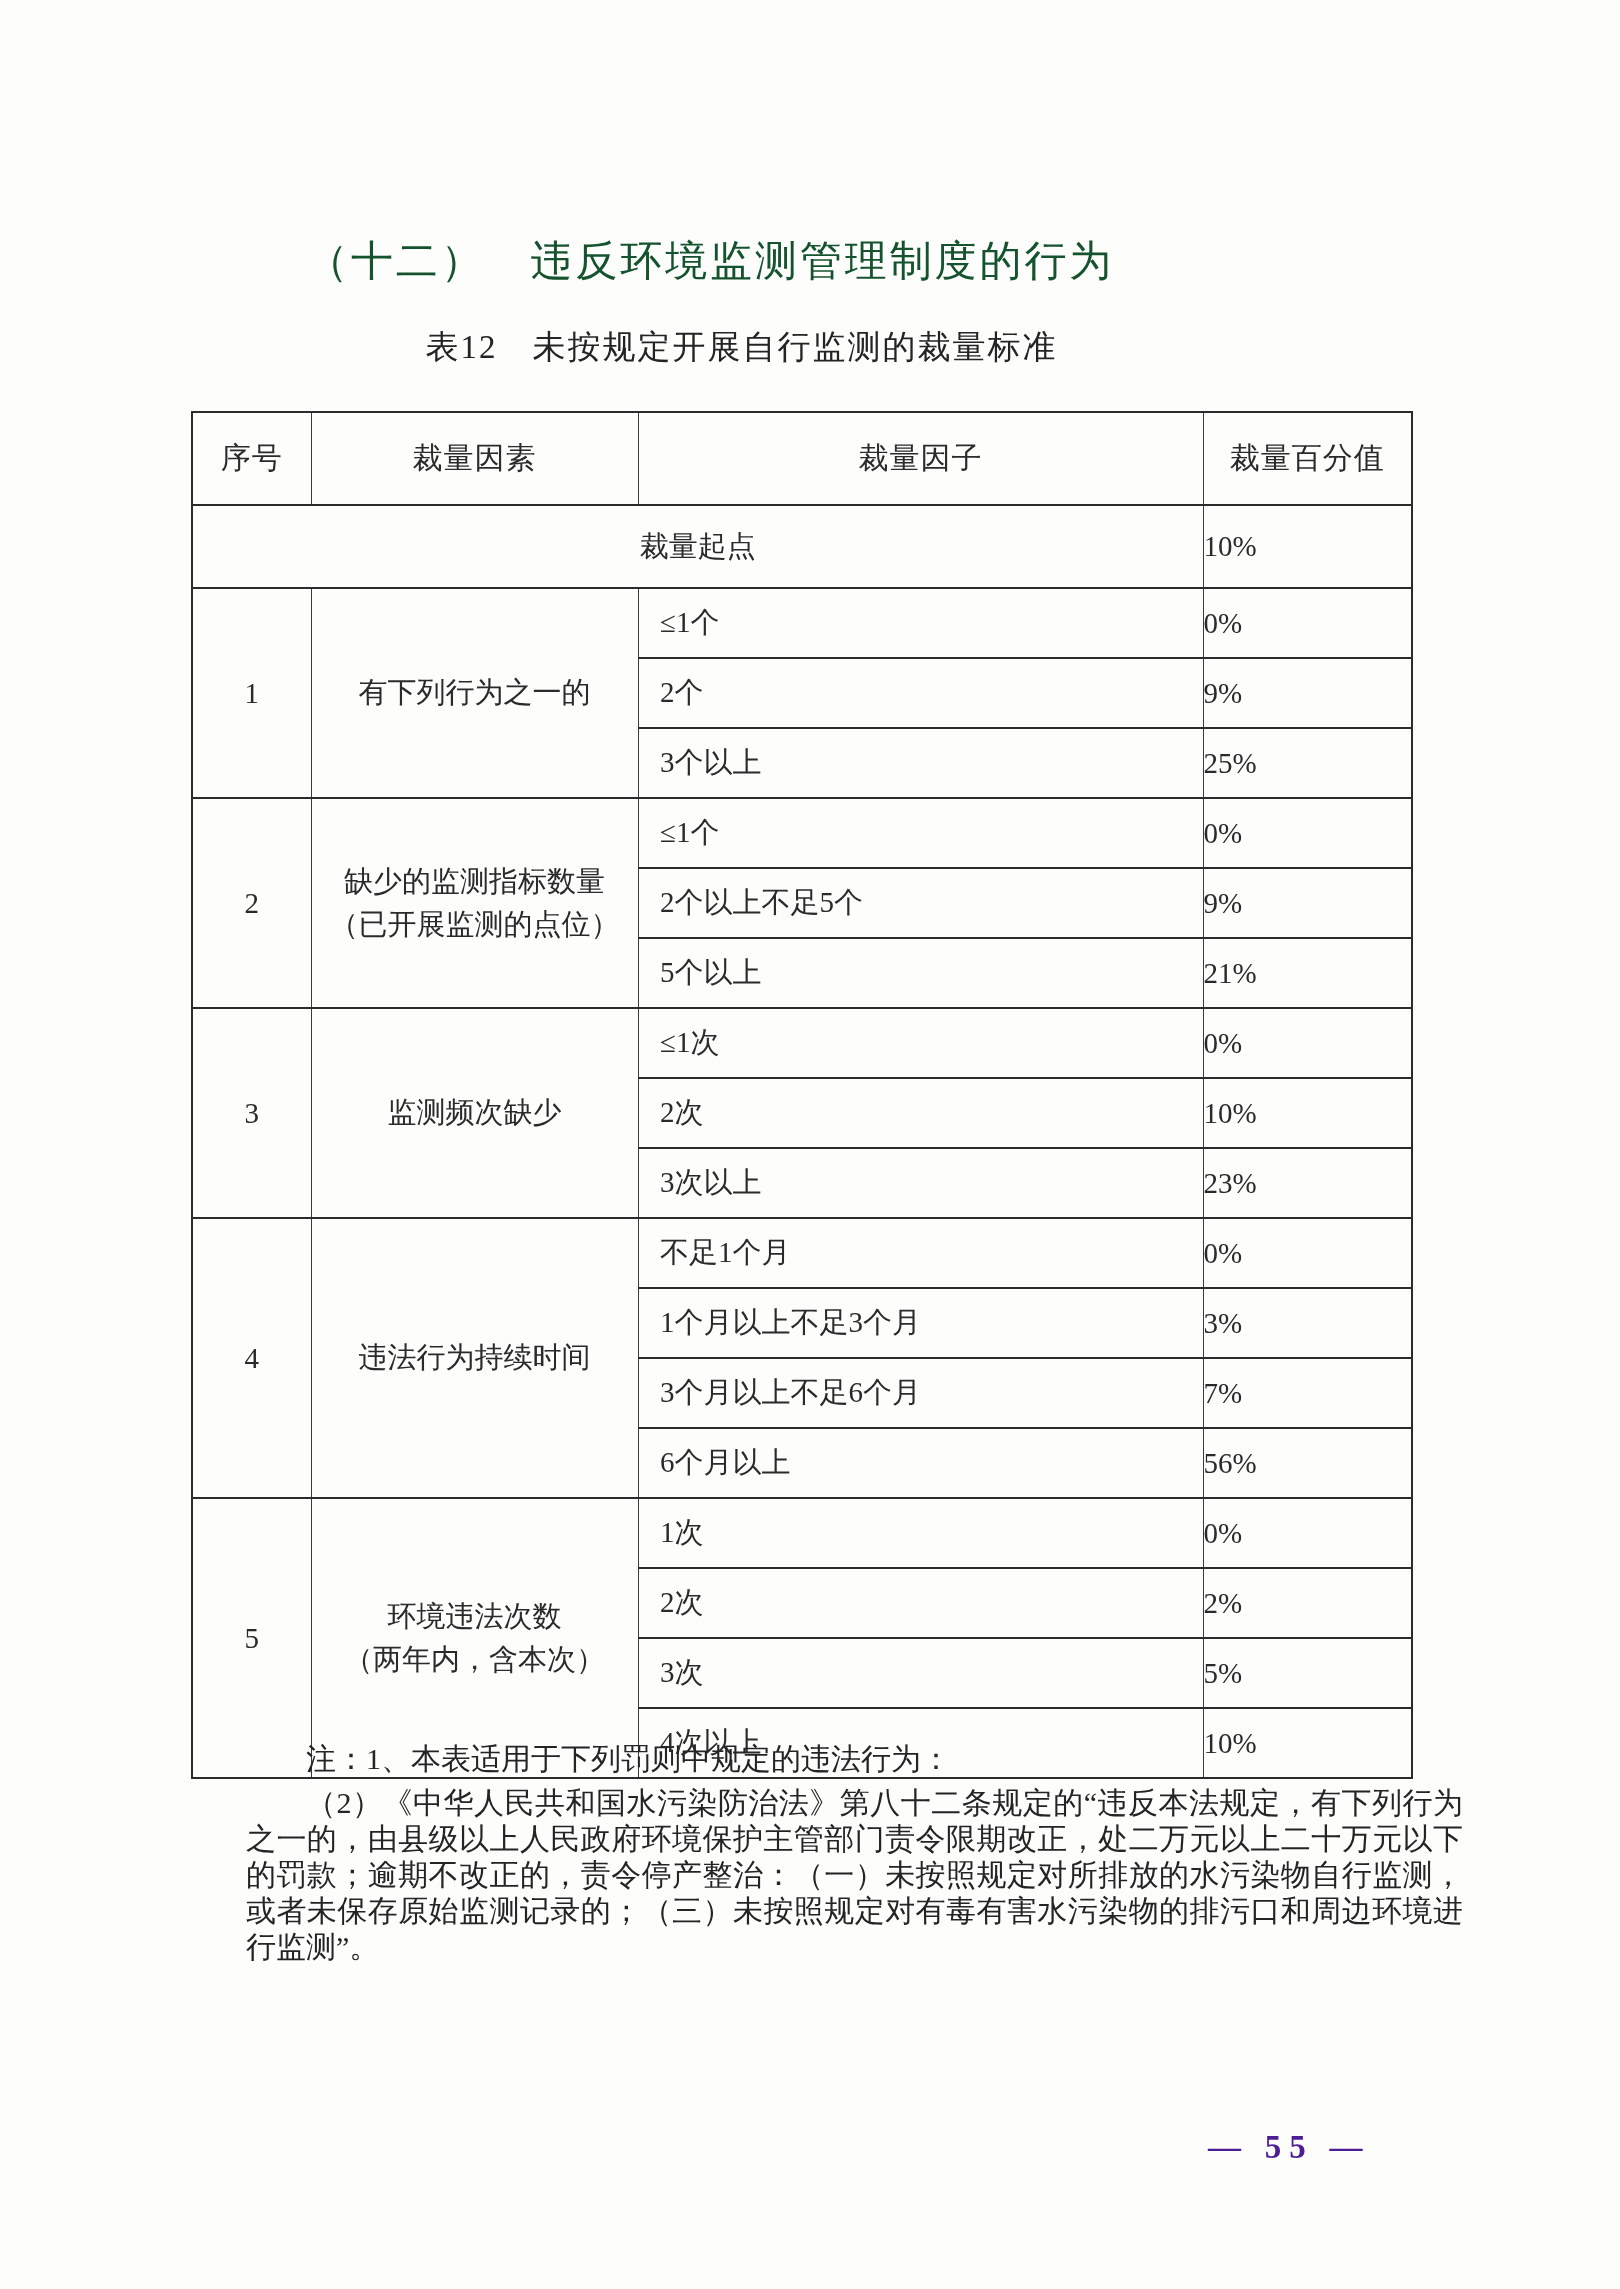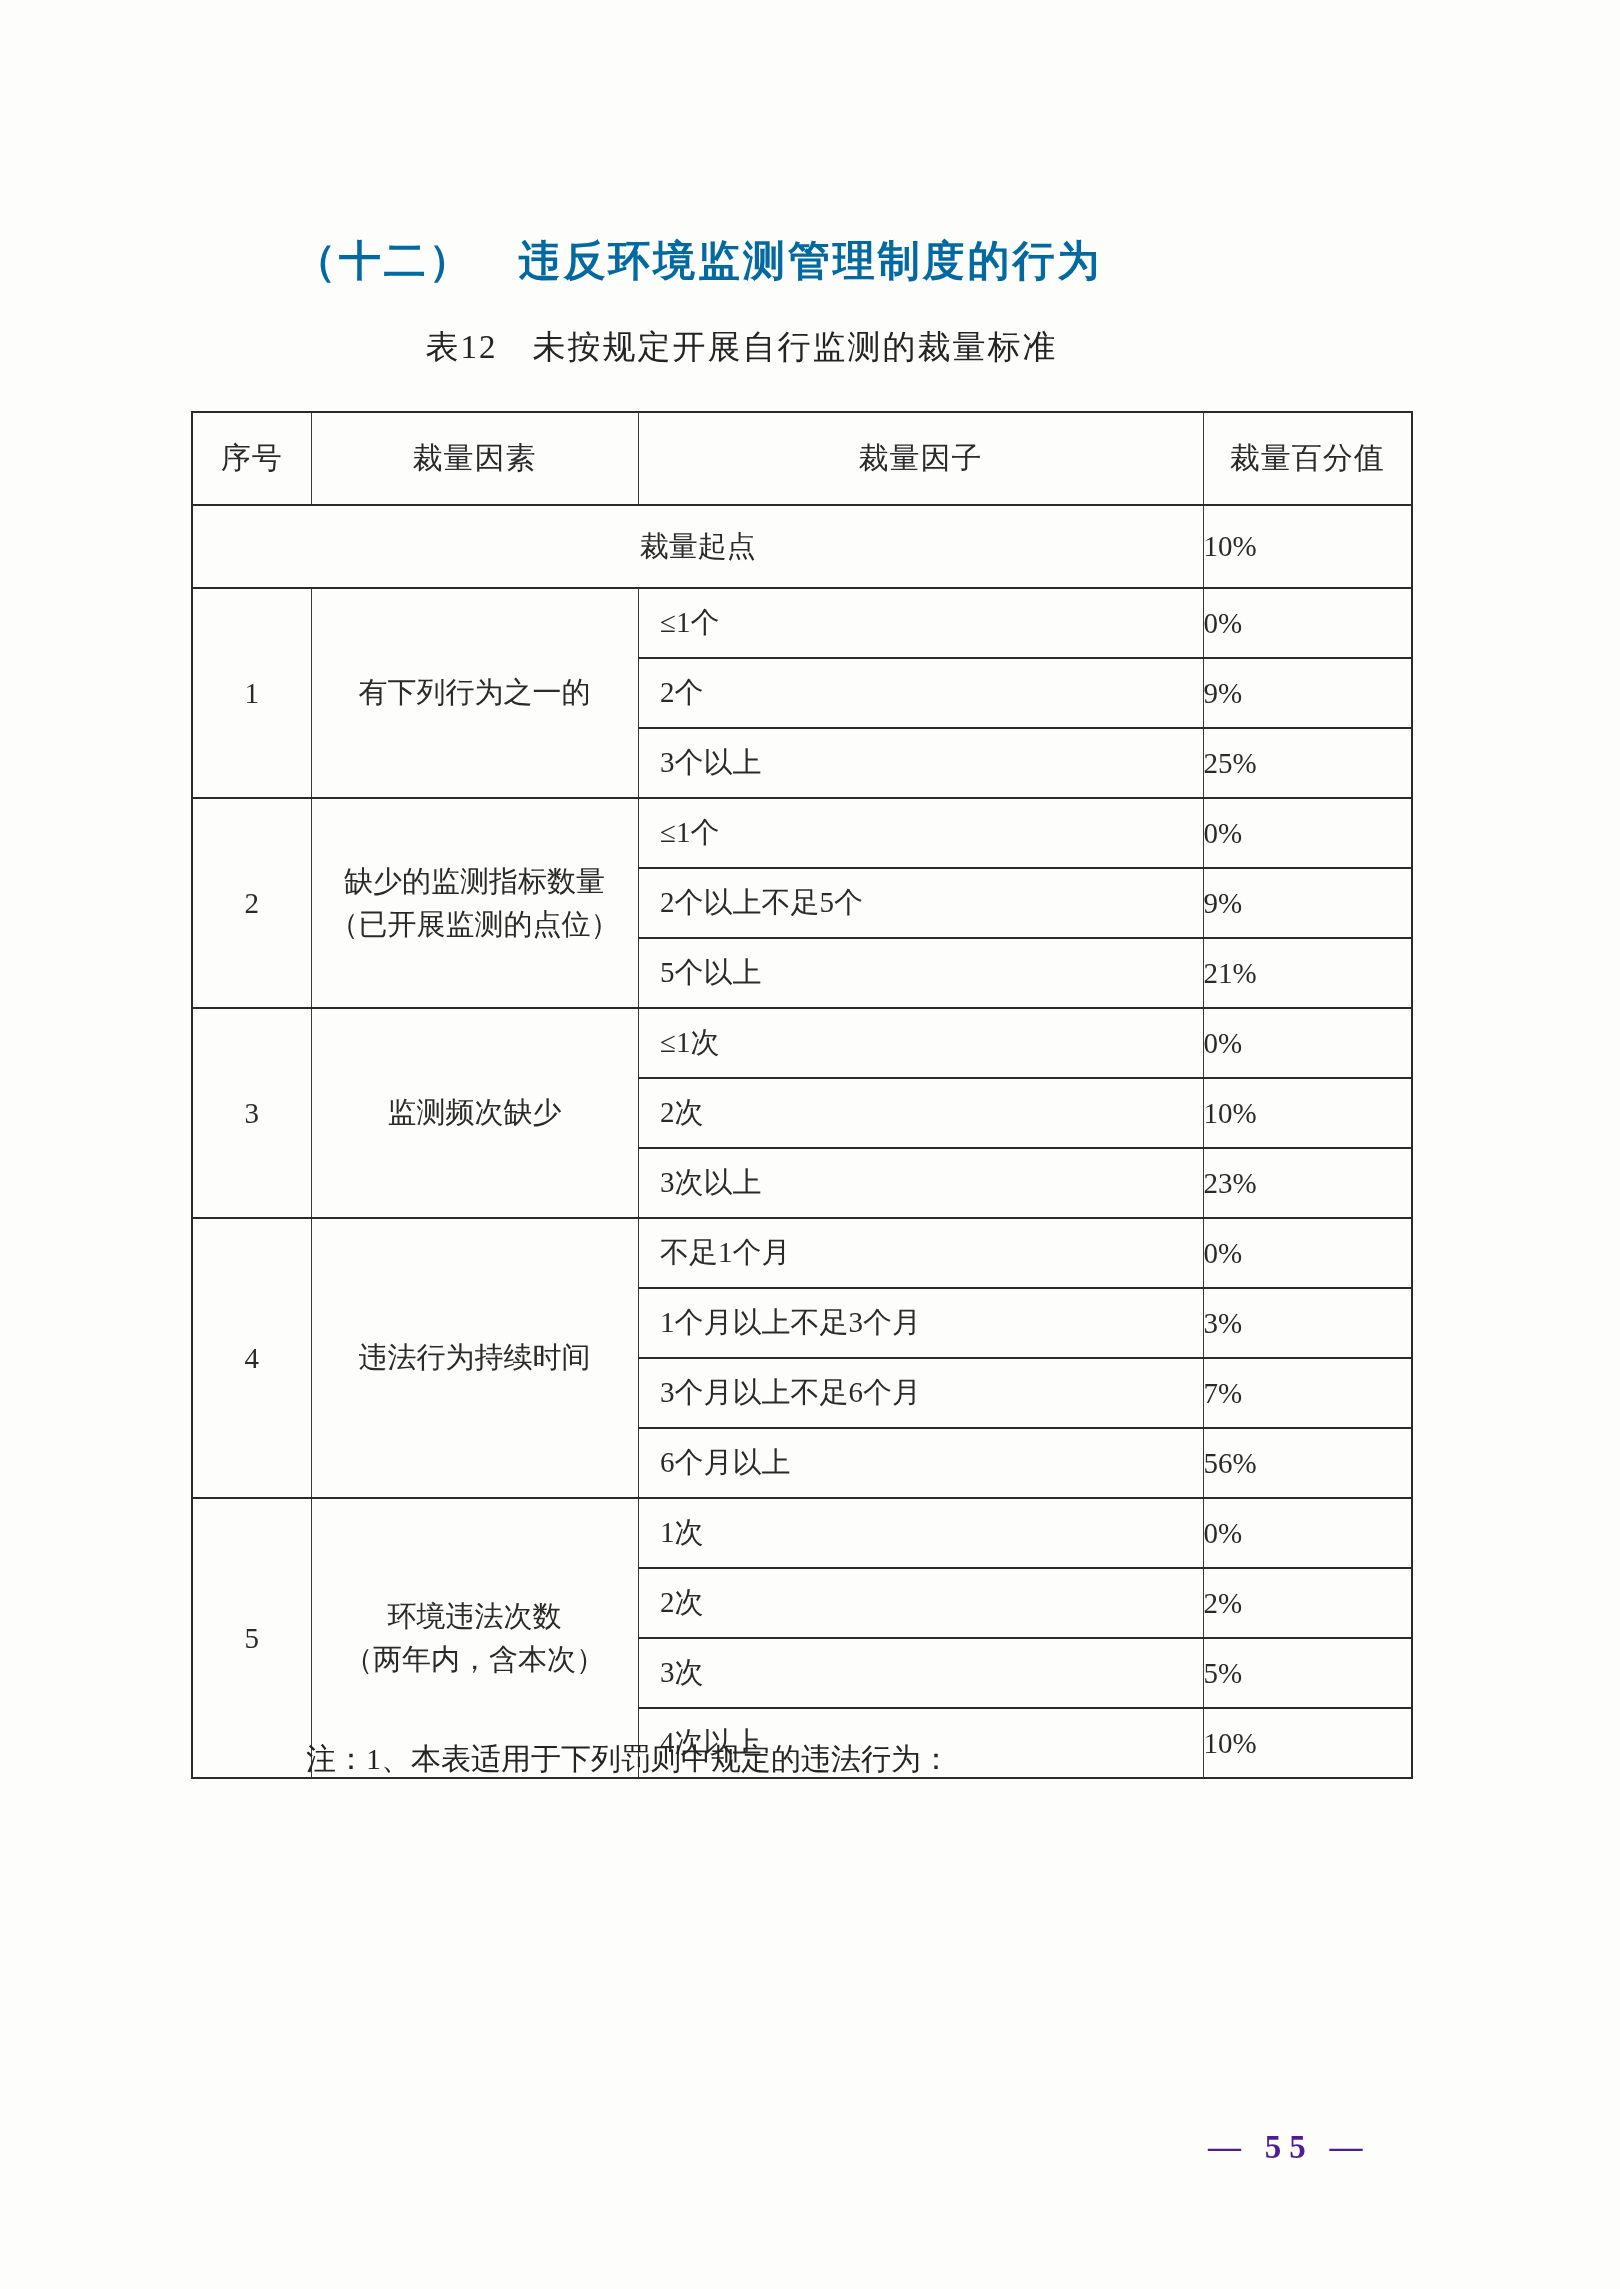--- a/index.html
+++ b/index.html
@@ -12,26 +12,26 @@
     width: 1620px;
     height: 2290px;
     background: #fdfdfc;
     font-family: "Liberation Serif", "DejaVu Serif", serif;
     color: #222222;
     overflow: hidden;
   }
   .heading {
     position: absolute;
     top: 233px;
-    left: 294px;
+    left: 306px;
     margin: 0;
     font-size: 42px;
-    font-weight: 700;
+    font-weight: 400;
     letter-spacing: 2.9px;
-    color: #0369a1;
+    color: #14532d;
     white-space: nowrap;
   }
   .table-caption {
     position: absolute;
     top: 325px;
     left: 191px;
     width: 1219px;
     padding-right: 118px;
     box-sizing: border-box;
     text-align: center;
@@ -221,18 +221,19 @@
       </tr>
       <tr class="sub-row">
         <td class="c-sub">4次以上</td>
         <td class="c-pct">10%</td>
       </tr>
     </tbody>
   </table>
 
   <div class="notes">
     <p class="note-head">注：1、本表适用于下列罚则中规定的违法行为：</p>
+    <p class="note-para">（2）《中华人民共和国水污染防治法》第八十二条规定的“违反本法规定，有下列行为之一的，由县级以上人民政府环境保护主管部门责令限期改正，处二万元以上二十万元以下的罚款；逾期不改正的，责令停产整治：（一）未按照规定对所排放的水污染物自行监测，或者未保存原始监测记录的；（三）未按照规定对有毒有害水污染物的排污口和周边环境进行监测”。</p>
   </div>
 
   <div class="page-number">— 55 —</div>
 
 </div>
 
 
 </body></html>

